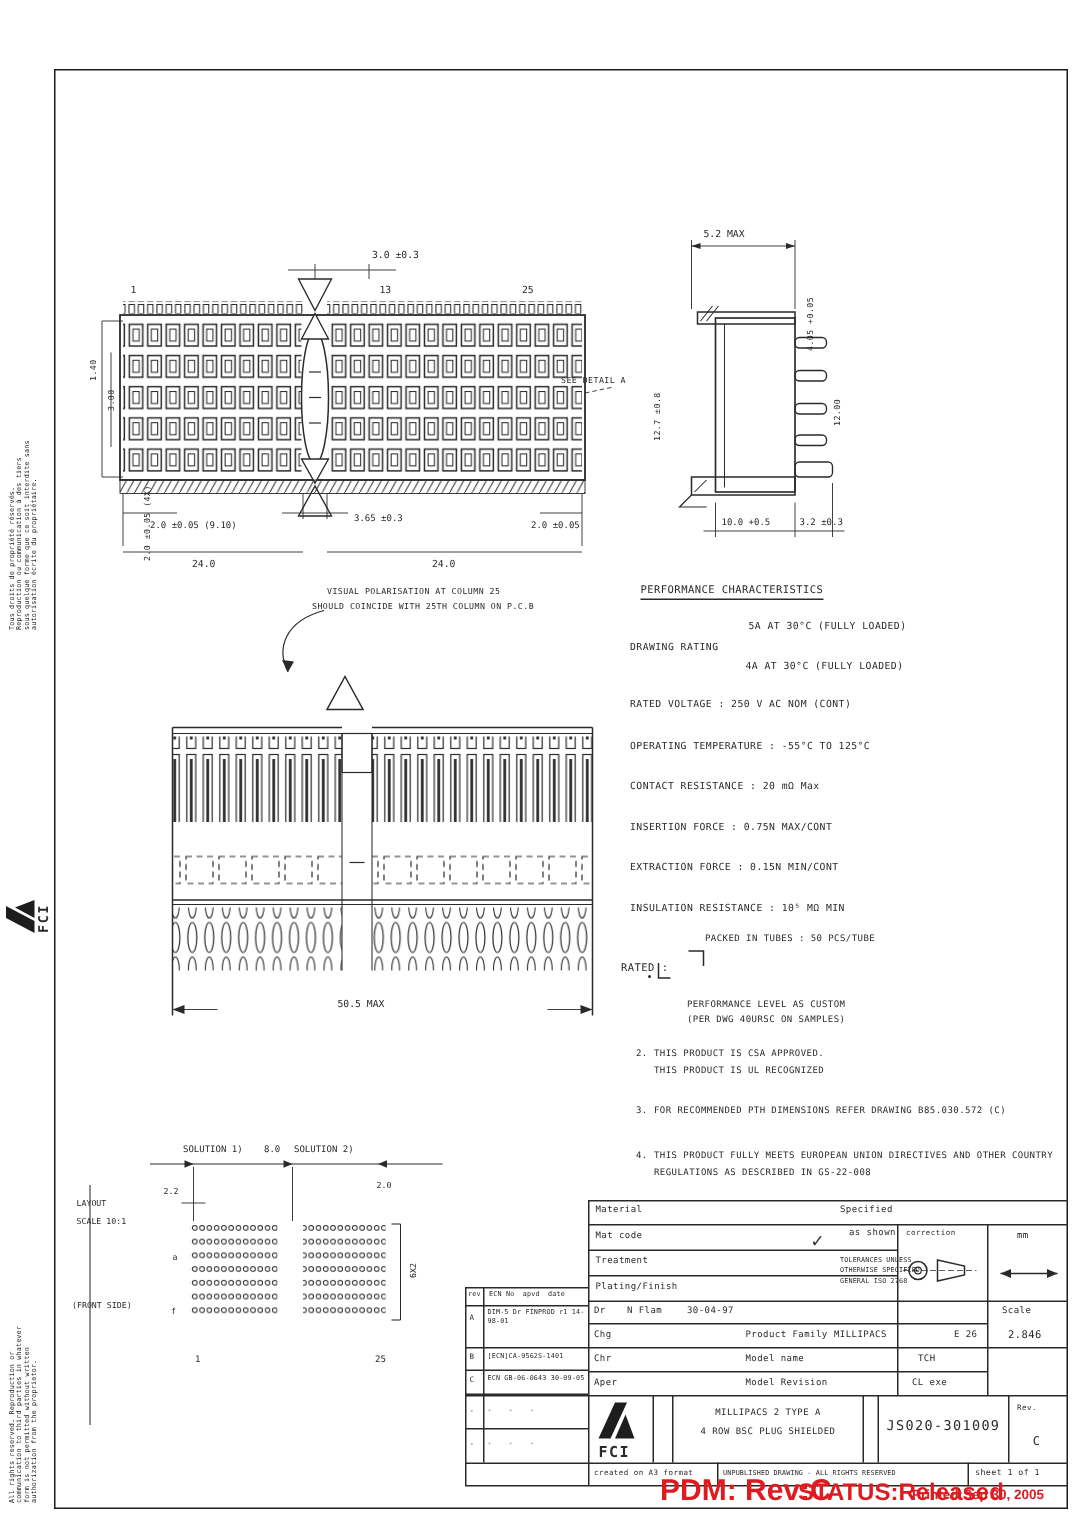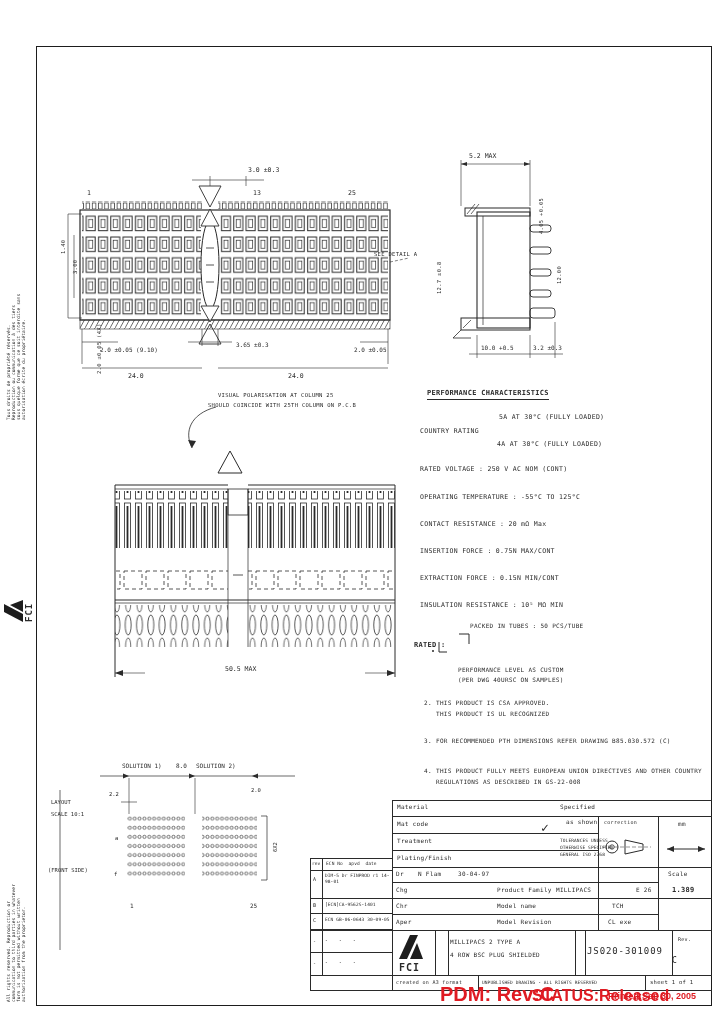--- a/index.html
+++ b/index.html
@@ -4,34 +4,34 @@
 <style>
   html,body{margin:0;padding:0;background:#fff;}
   #page{position:relative;width:720px;height:1012px;background:#fff;overflow:hidden;
         font-family:"DejaVu Sans Mono",monospace;color:#262626;}
   .t{position:absolute;font:6.5px "DejaVu Sans Mono",monospace;color:#2a2a2a;
      letter-spacing:.3px;white-space:pre;line-height:1.25;}
   .t45{font-size:4.5px;letter-spacing:.1px;}
   .t5{font-size:5px;}
   .t55{font-size:5.5px;}
   .t6{font-size:6px;}
-  .t7{font-size:7px;font-weight:bold;}
+  .t7{font-size:7px;}
   .t8{font-size:8px;}
   .t9{font-size:9px;letter-spacing:.9px;}
   .rot{transform:rotate(-90deg);transform-origin:0 0;}
   .hl,.vl{position:absolute;background:#2a2a2a;}
   .hl{height:1px;}
   .vl{width:1px;}
   .frame{position:absolute;border:1.6px solid #1d1d1d;}
   .u{border-bottom:1px solid #2a2a2a;padding-bottom:1px;}
   .red{position:absolute;color:#df1b22;font-family:"Liberation Sans",sans-serif;
        font-weight:bold;white-space:pre;}
   svg{position:absolute;overflow:visible;}
   svg text{font-family:"DejaVu Sans Mono",monospace;fill:#2a2a2a;}
-  .ctr{}
+  .ctr{text-align:center;}
 </style>
 </head>
 <body>
 
 <div id="page">
 
   <div class="frame" style="left:36px;top:46px;width:674px;height:958px;"></div>
 
   <div class="rot" style="position:absolute;left:6px;top:420px;width:360px;">
     <div class="t45" style="position:static">Tous droits de propriété réservés.</div>
@@ -197,21 +197,21 @@
     <rect x="148" y="160" width="147" height="42" fill="url(#legs)"></rect>
     <line x1="15" y1="40" x2="15" y2="232" stroke="#2a2a2a" stroke-width="1"></line>
     <line x1="295" y1="40" x2="295" y2="232" stroke="#2a2a2a" stroke-width="1"></line>
     <line x1="15" y1="228" x2="45" y2="228" stroke="#2a2a2a" stroke-width=".6"></line>
     <line x1="265" y1="228" x2="295" y2="228" stroke="#2a2a2a" stroke-width=".6"></line>
     <path d="M15 228 L23 225 L23 231 Z M295 228 L287 225 L287 231 Z" fill="#2a2a2a"></path>
     <text x="125" y="226" style="font-size:6.5px">50.5 MAX</text>
   </svg>
 
   <div class="t t7 u" style="left:427px;top:389px">PERFORMANCE CHARACTERISTICS</div>
-  <div class="t" style="left:420px;top:427px">COUNTRY RATING</div>
+  <div class="t" style="left:420px;top:427px">DRAWING RATING</div>
   <div class="t" style="left:499px;top:413px">5A AT 30°C (FULLY LOADED)</div>
   <div class="t" style="left:497px;top:440px">4A AT 30°C (FULLY LOADED)</div>
   <div class="t" style="left:420px;top:465px">RATED VOLTAGE : 250 V AC NOM (CONT)</div>
   <div class="t" style="left:420px;top:493px">OPERATING TEMPERATURE : -55°C TO 125°C</div>
   <div class="t" style="left:420px;top:520px">CONTACT RESISTANCE : 20 mΩ Max</div>
   <div class="t" style="left:420px;top:547px">INSERTION FORCE : 0.75N MAX/CONT</div>
   <div class="t" style="left:420px;top:574px">EXTRACTION FORCE : 0.15N MIN/CONT</div>
   <div class="t" style="left:420px;top:601px">INSULATION RESISTANCE : 10⁵ MΩ MIN</div>
   <div class="t t6" style="left:470px;top:622px">PACKED IN TUBES : 50 PCS/TUBE</div>
 
@@ -324,21 +324,21 @@
   <div class="t t6" style="left:497px;top:886px">Product Family</div>
   <div class="t t6" style="left:556px;top:886px">MILLIPACS</div>
   <div class="t t6" style="left:636px;top:886px">E 26</div>
   <div class="t t6" style="left:396px;top:902px">Chr</div>
   <div class="t t6" style="left:497px;top:902px">Model name</div>
   <div class="t t6" style="left:612px;top:902px">TCH</div>
   <div class="t t6" style="left:396px;top:918px">Aper</div>
   <div class="t t6" style="left:497px;top:918px">Model Revision</div>
   <div class="t t6" style="left:608px;top:918px">CL exe</div>
   <div class="t t6" style="left:668px;top:870px">Scale</div>
-  <div class="t t7" style="left:672px;top:886px">1.389</div>
+  <div class="t t7" style="left:672px;top:886px">2.846</div>
 
   <svg style="left:396px;top:933px" width="38" height="40" viewBox="0 0 38 40">
     <path d="M3 26 L14 2 L22 2 L11 26 Z" fill="#1d1d1d"></path>
     <path d="M14 26 L21 10 L27 26 Z" fill="#1d1d1d"></path>
     <text x="3" y="38" style="font-size:10px;font-weight:bold;letter-spacing:1px">FCI</text>
   </svg>
   <div class="t t6 ctr" style="left:450px;top:938px;width:124px">MILLIPACS 2 TYPE A</div>
   <div class="t t6 ctr" style="left:450px;top:951px;width:124px">4 ROW BSC PLUG SHIELDED</div>
   <div class="t t9 ctr" style="left:587px;top:946px;width:84px">JS020-301009</div>
   <div class="t t5" style="left:678px;top:936px">Rev.</div>

